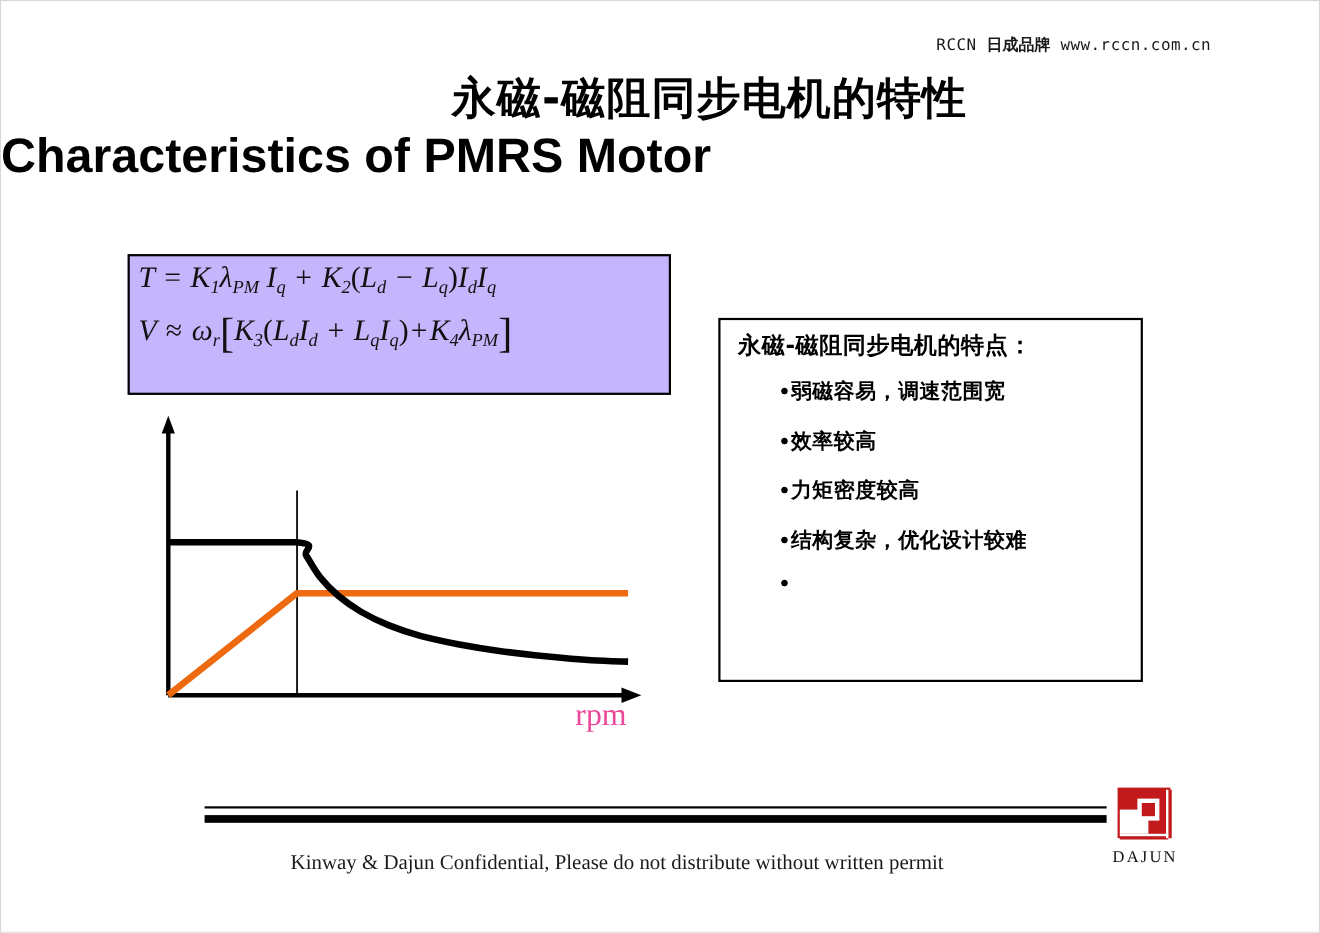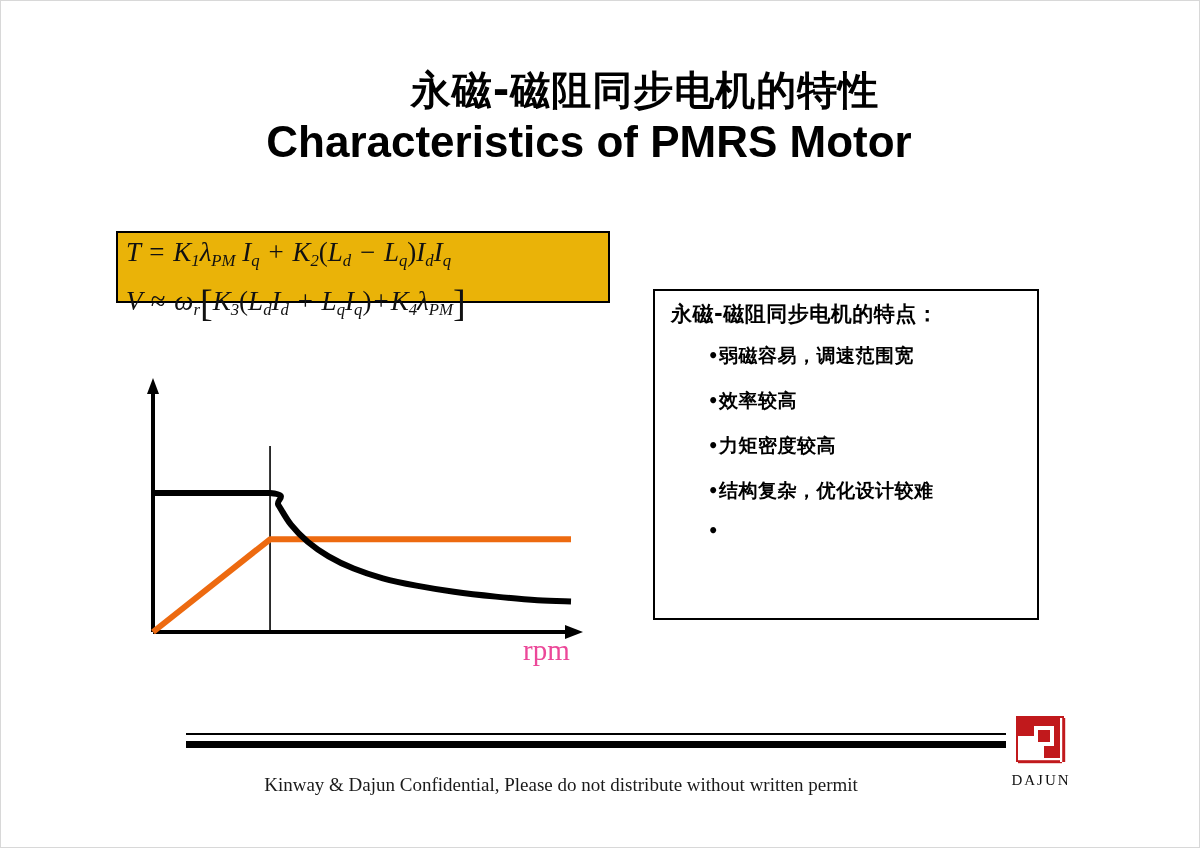--- a/index.html
+++ b/index.html
@@ -52,38 +52,37 @@
     font-size: 40px;
     font-weight: bold;
     letter-spacing: 1px;
     line-height: 1.05;
     margin-left: 44px;
   }
   .title-en {
     position: absolute;
     left: 0; top: 118px;
     width: 1176px;
-    text-align: center;
     font-family: "Liberation Sans", sans-serif;
     font-size: 44px;
     font-weight: bold;
     letter-spacing: 0px;
     line-height: 1.05;
   }
 
   
   .eq-box {
     position: absolute;
     left: 115px;
     top: 230px;
     width: 494px;
-    height: 72px;
+    height: 128px;
     border: 2px solid #000000;
     box-sizing: border-box;
-    background: #eab308;
+    background: #c4b5fd;
   }
   .eq-line {
     position: absolute;
     left: 8px;
     font-family: "Liberation Serif", serif;
     font-style: italic;
     font-size: 27px;
     white-space: nowrap;
     color: #111;
   }
@@ -213,20 +212,25 @@
     font-size: 15px;
     letter-spacing: 2px;
     color: #111;
   }
 </style>
 </head>
 <body>
 
 <div class="slide">
 
+  <div class="brandbar">
+    <span>RCCN</span>
+    <span class="cn">日成品牌</span>
+    <span>www.rccn.com.cn</span>
+  </div>
 
   <div class="title-cn">永磁-磁阻同步电机的特性</div>
   <div class="title-en">Characteristics of PMRS Motor</div>
 
   <div class="eq-box">
     <div class="eq-line l1">
       <span>T</span>
       <span class="op">=</span>
       <span>K</span><sub>1</sub><span>λ</span><sub>PM</sub>
       <span>I</span><sub>q</sub>

